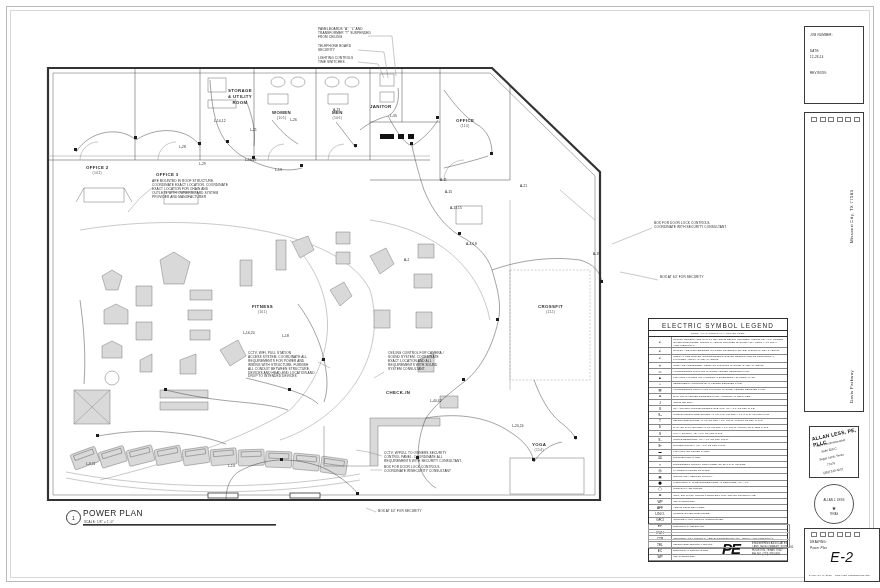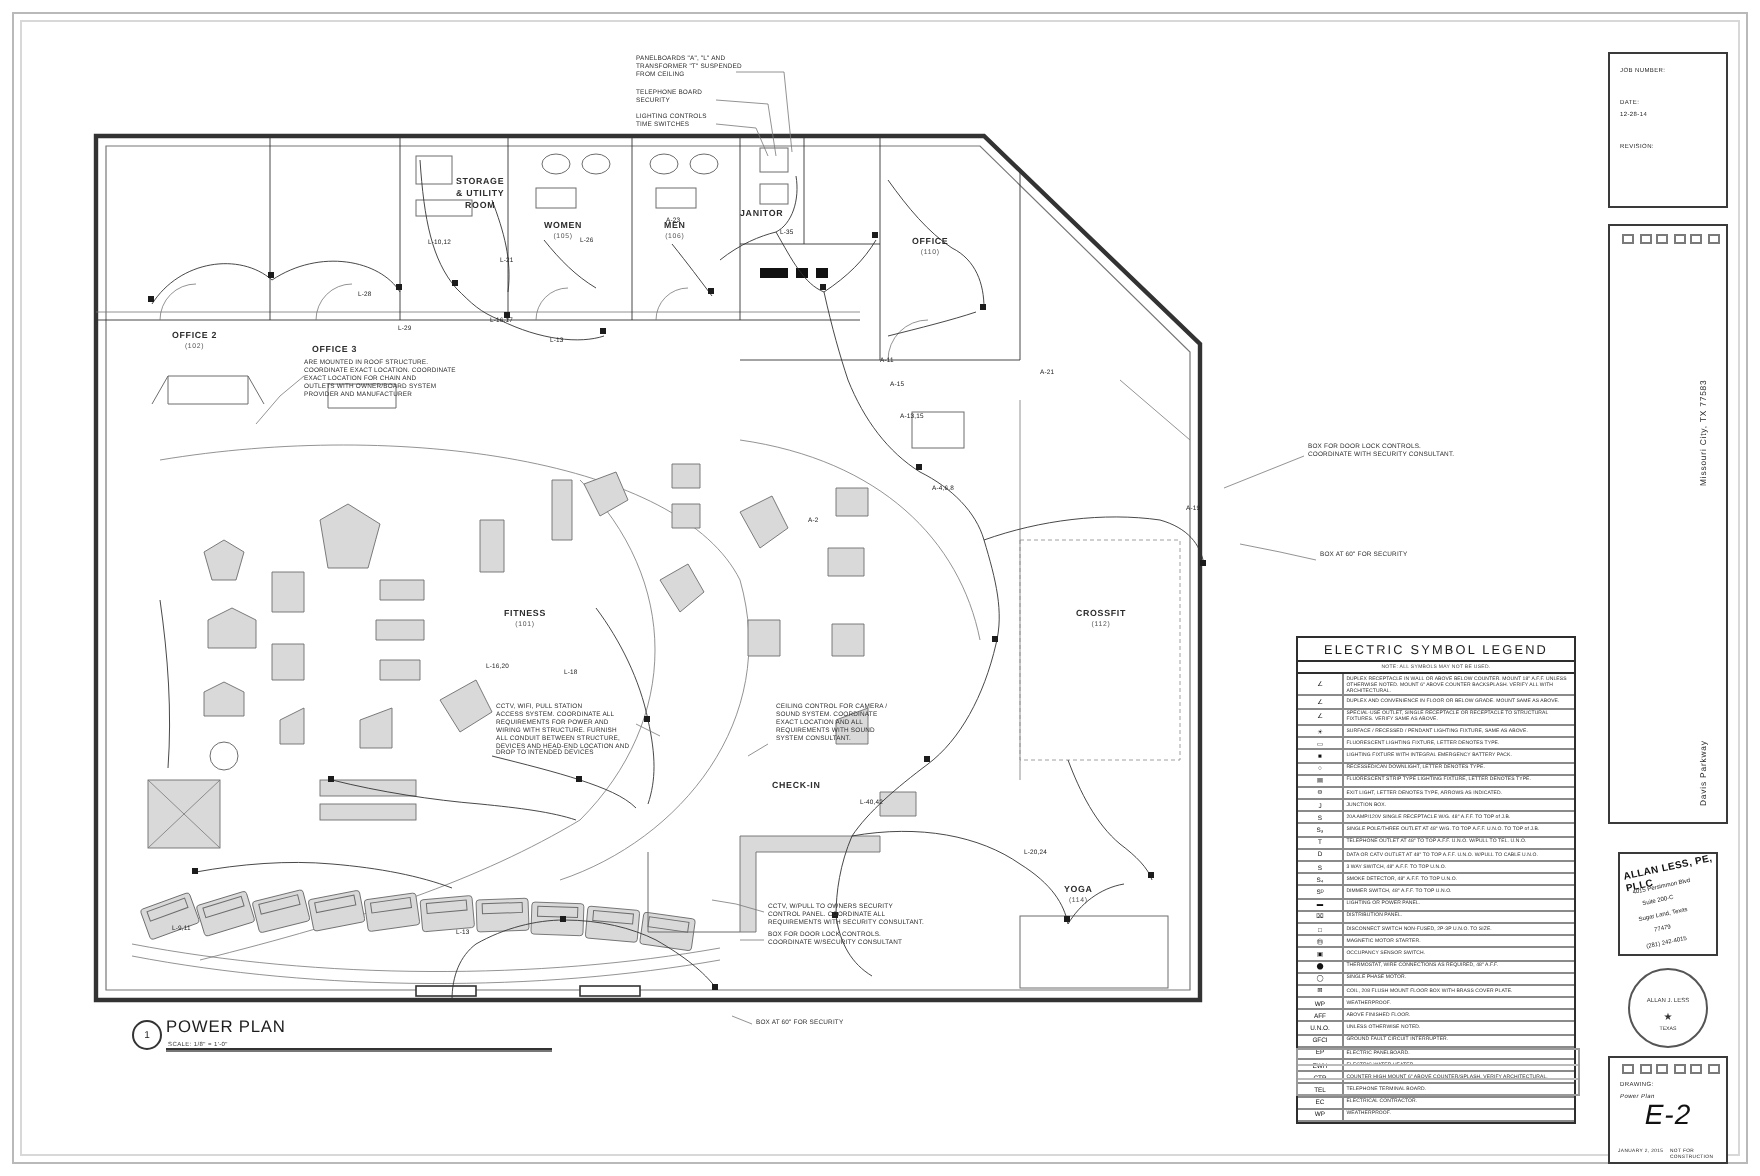--- a/index.html
+++ b/index.html
@@ -58,21 +58,21 @@
   .tb-box{position:absolute;border:.8px solid #3a3a3a;box-sizing:border-box;background:#fff;}
   #tb-top{left:4px;top:10px;width:60px;height:78px;}
   .tb-field{position:absolute;font-size:3px;color:#1f1f1f;letter-spacing:.2px;line-height:1.45;}
   #tb-vert{left:4px;top:96px;width:60px;height:300px;}
   .vtext{
     position:absolute;transform-origin:0 0;transform:rotate(-90deg);
     white-space:nowrap;font-size:4.2px;color:#1f1f1f;letter-spacing:.4px;
   }
   #tb-logo{left:9px;top:410px;width:50px;height:52px;}
   #tb-seal{left:14px;top:468px;width:40px;height:40px;border-radius:50%;border:.7px solid #555;}
-  #tb-sheet{left:4px;top:512px;width:60px;height:54px;}
+  #tb-sheet{left:4px;top:512px;width:76px;height:54px;}
   .sheetno{
     position:absolute;left:0;right:0;top:20px;text-align:center;
     font-size:14px;font-style:italic;color:#111;letter-spacing:.5px;
   }
   .tickrow{position:absolute;left:6px;top:4px;display:flex;gap:2.6px;}
   .tick{width:4px;height:3.4px;border:.5px solid #7a7a7a;}
   
   #planTitle{left:66px;top:508px;width:210px;}
   #planTitle .bubble{
     position:absolute;left:0;top:2px;width:13px;height:13px;border-radius:50%;
@@ -634,19 +634,26 @@
         <span class="tick"></span>
       </div>
       <div class="tb-field" style="left:5px;top:11px;">DRAWING:</div>
       <div class="tb-field" style="left:5px;top:17px;font-style:italic;">Power Plan</div>
       <div class="sheetno">E-2</div>
       <div class="tb-field" style="left:4px;top:45px;font-size:2.4px;">JANUARY  2,  2015</div>
       <div class="tb-field" style="left:30px;top:45px;font-size:2.4px;">NOT FOR CONSTRUCTION</div>
     </div>
   </div>
 
+  <div class="abs" id="firmlogo">
+    <div class="pe">PE</div>
+    <div class="ftxt">ENGINEERING ASSOCIATES
+LAND DEVELOPMENT, SUITE 200
+HOUSTON, TEXAS 77007
+PH. NO. (713) 378-6490</div>
+  </div>
 
   <div class="abs" style="left:648px;top:524px;width:140px;height:22px;border:.6px solid #9a9a9a;">
     <div style="position:absolute;left:0;right:0;top:7px;height:0;border-top:.5px solid #bbb;"></div>
     <div style="position:absolute;left:0;right:0;top:14px;height:0;border-top:.5px solid #bbb;"></div>
   </div>
 
 </div>
 
 </body></html>

